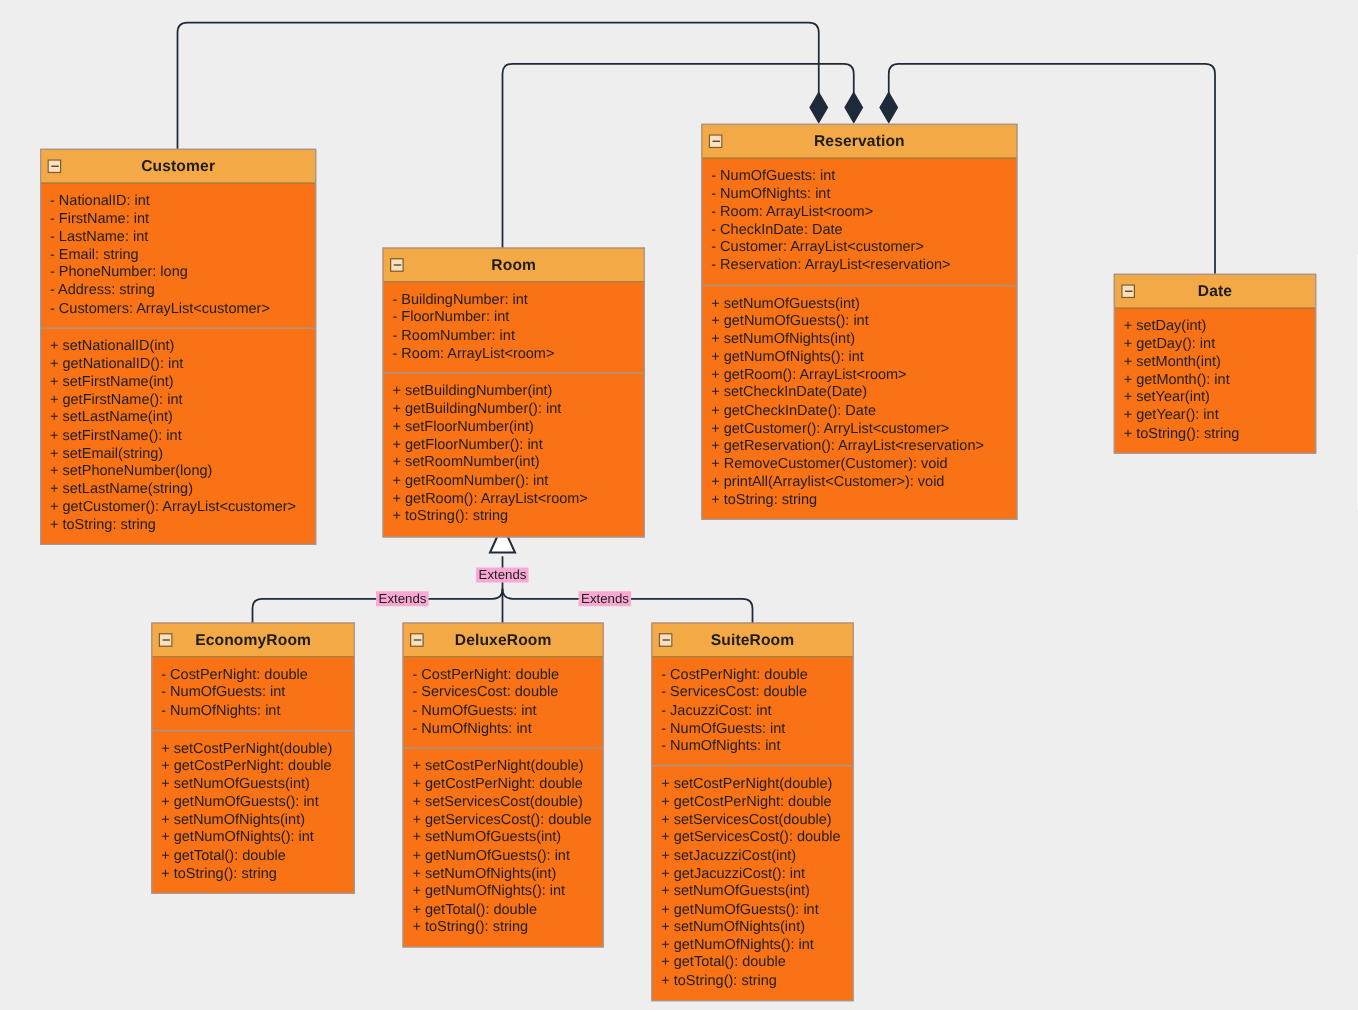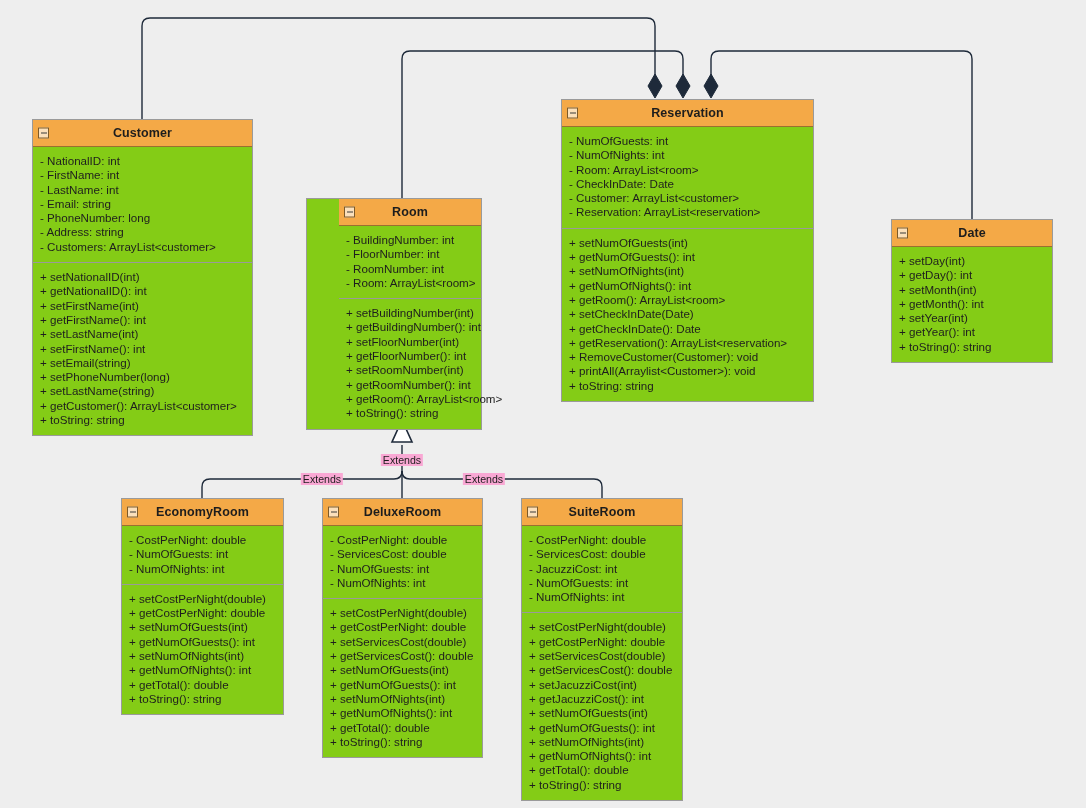--- a/index.html
+++ b/index.html
@@ -17,21 +17,21 @@
   }
   svg.links {
     position: absolute;
     left: 0; top: 0;
     width: 1086px;
     height: 808px;
     pointer-events: none;
   }
   .uml {
     position: absolute;
-    background: #84cc16;
+    background: #f97316;
     border: 1px solid #9a9a9a;
     box-sizing: border-box;
     box-shadow: 0 0 0 0 rgba(0,0,0,0);
   }
   .uml-header {
     position: relative;
     height: 26px;
     background: #f4a947;
     border-bottom: 1px solid #9a7030;
     display: flex;
@@ -141,21 +141,21 @@
       <div class="uml-row">+ setLastName(int)</div>
       <div class="uml-row">+ setFirstName(): int</div>
       <div class="uml-row">+ setEmail(string)</div>
       <div class="uml-row">+ setPhoneNumber(long)</div>
       <div class="uml-row">+ setLastName(string)</div>
       <div class="uml-row">+ getCustomer(): ArrayList&lt;customer&gt;</div>
       <div class="uml-row">+ toString: string</div>
     </div>
   </div>
 
-  <div class="uml" style="left:306px; top:198px; width:176px;padding-left:32px;">
+  <div class="uml" style="left:306px; top:198px; width:210px;">
     <div class="uml-header">
       <span class="collapse-icon">
           <i></i>
         </span>
       <span class="uml-title">Room</span>
     </div>
     <div class="uml-section">
       <div class="uml-row">- BuildingNumber: int</div>
       <div class="uml-row">- FloorNumber: int</div>
       <div class="uml-row">- RoomNumber: int</div>
@@ -189,20 +189,21 @@
       <div class="uml-row">- Reservation: ArrayList&lt;reservation&gt;</div>
     </div>
     <div class="uml-section">
       <div class="uml-row">+ setNumOfGuests(int)</div>
       <div class="uml-row">+ getNumOfGuests(): int</div>
       <div class="uml-row">+ setNumOfNights(int)</div>
       <div class="uml-row">+ getNumOfNights(): int</div>
       <div class="uml-row">+ getRoom(): ArrayList&lt;room&gt;</div>
       <div class="uml-row">+ setCheckInDate(Date)</div>
       <div class="uml-row">+ getCheckInDate(): Date</div>
+      <div class="uml-row">+ getCustomer(): ArryList&lt;customer&gt;</div>
       <div class="uml-row">+ getReservation(): ArrayList&lt;reservation&gt;</div>
       <div class="uml-row">+ RemoveCustomer(Customer): void</div>
       <div class="uml-row">+ printAll(Arraylist&lt;Customer&gt;): void</div>
       <div class="uml-row">+ toString: string</div>
     </div>
   </div>
 
   <div class="uml" style="left:891px; top:219px; width:162px;">
     <div class="uml-header">
       <span class="collapse-icon">

